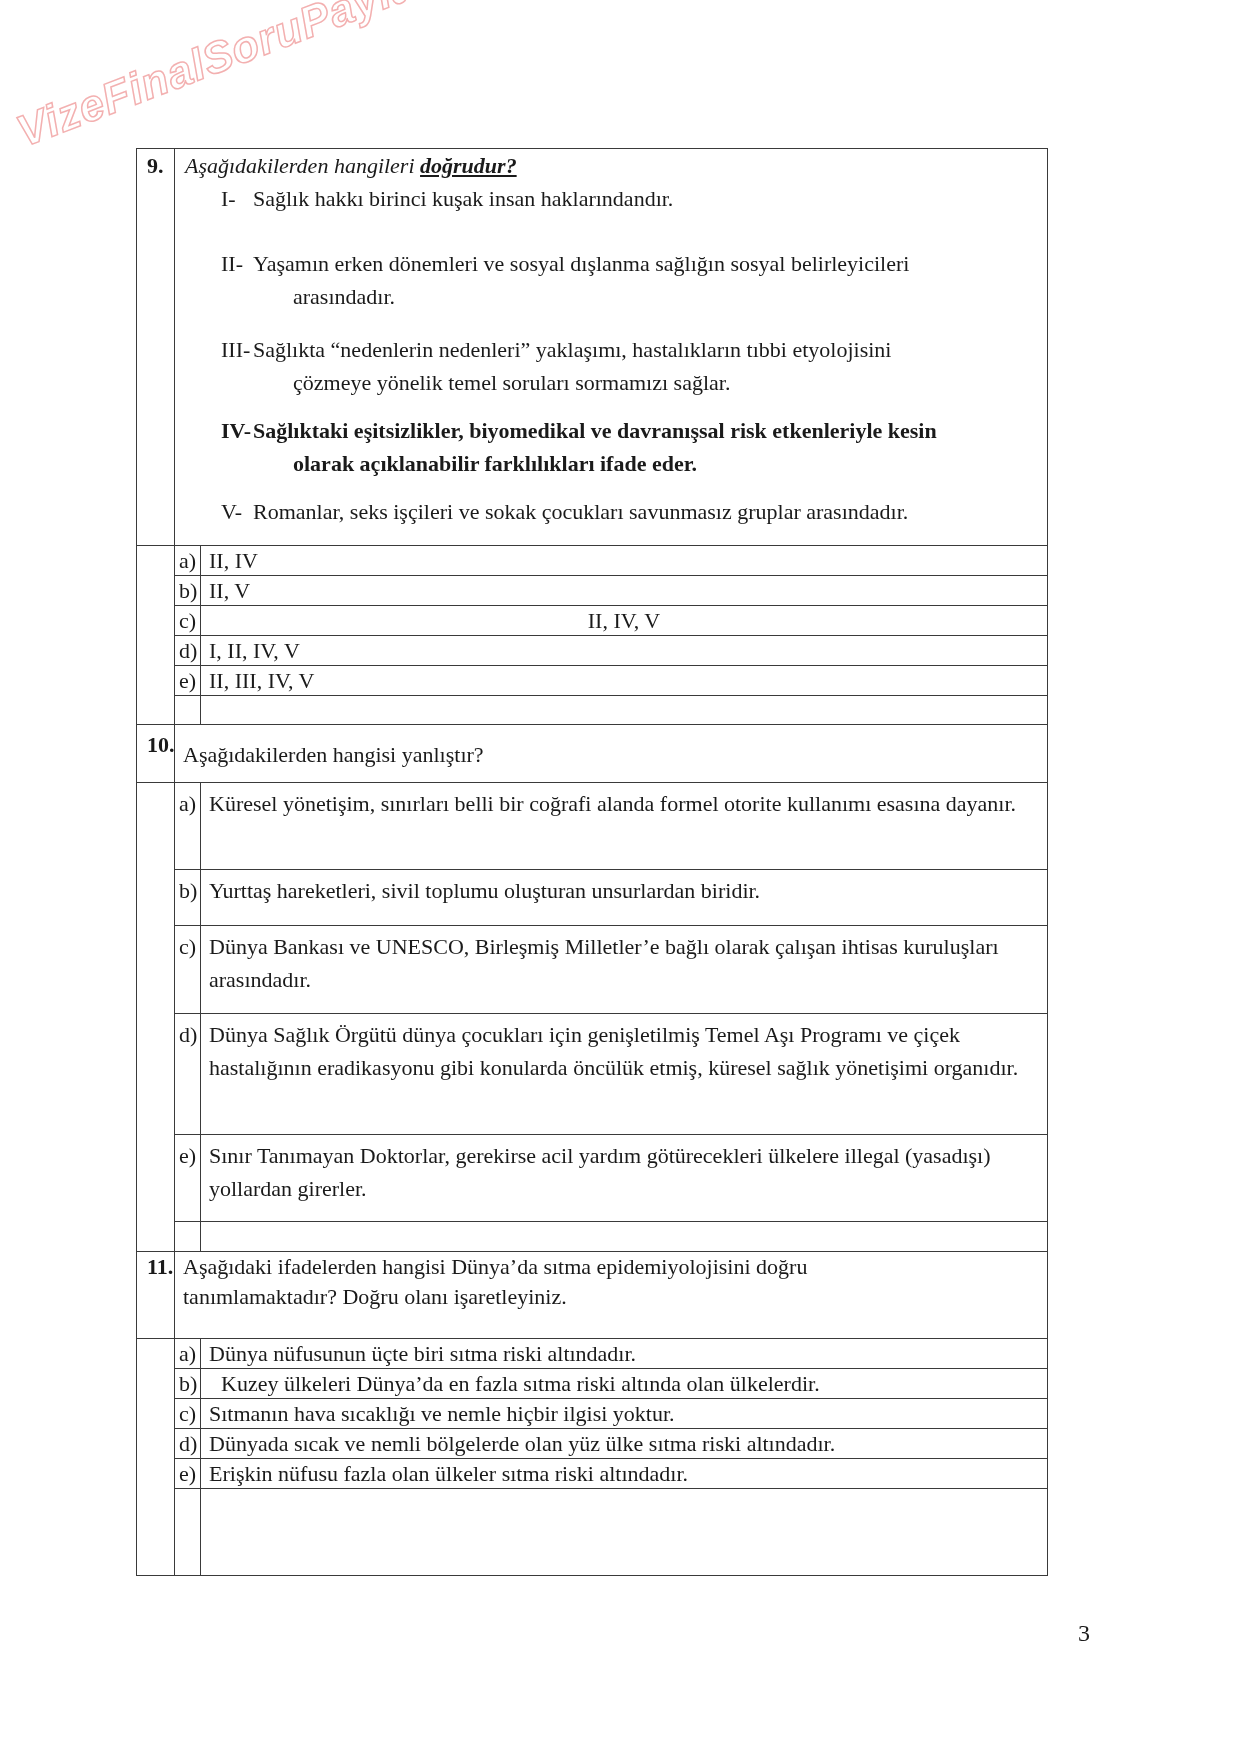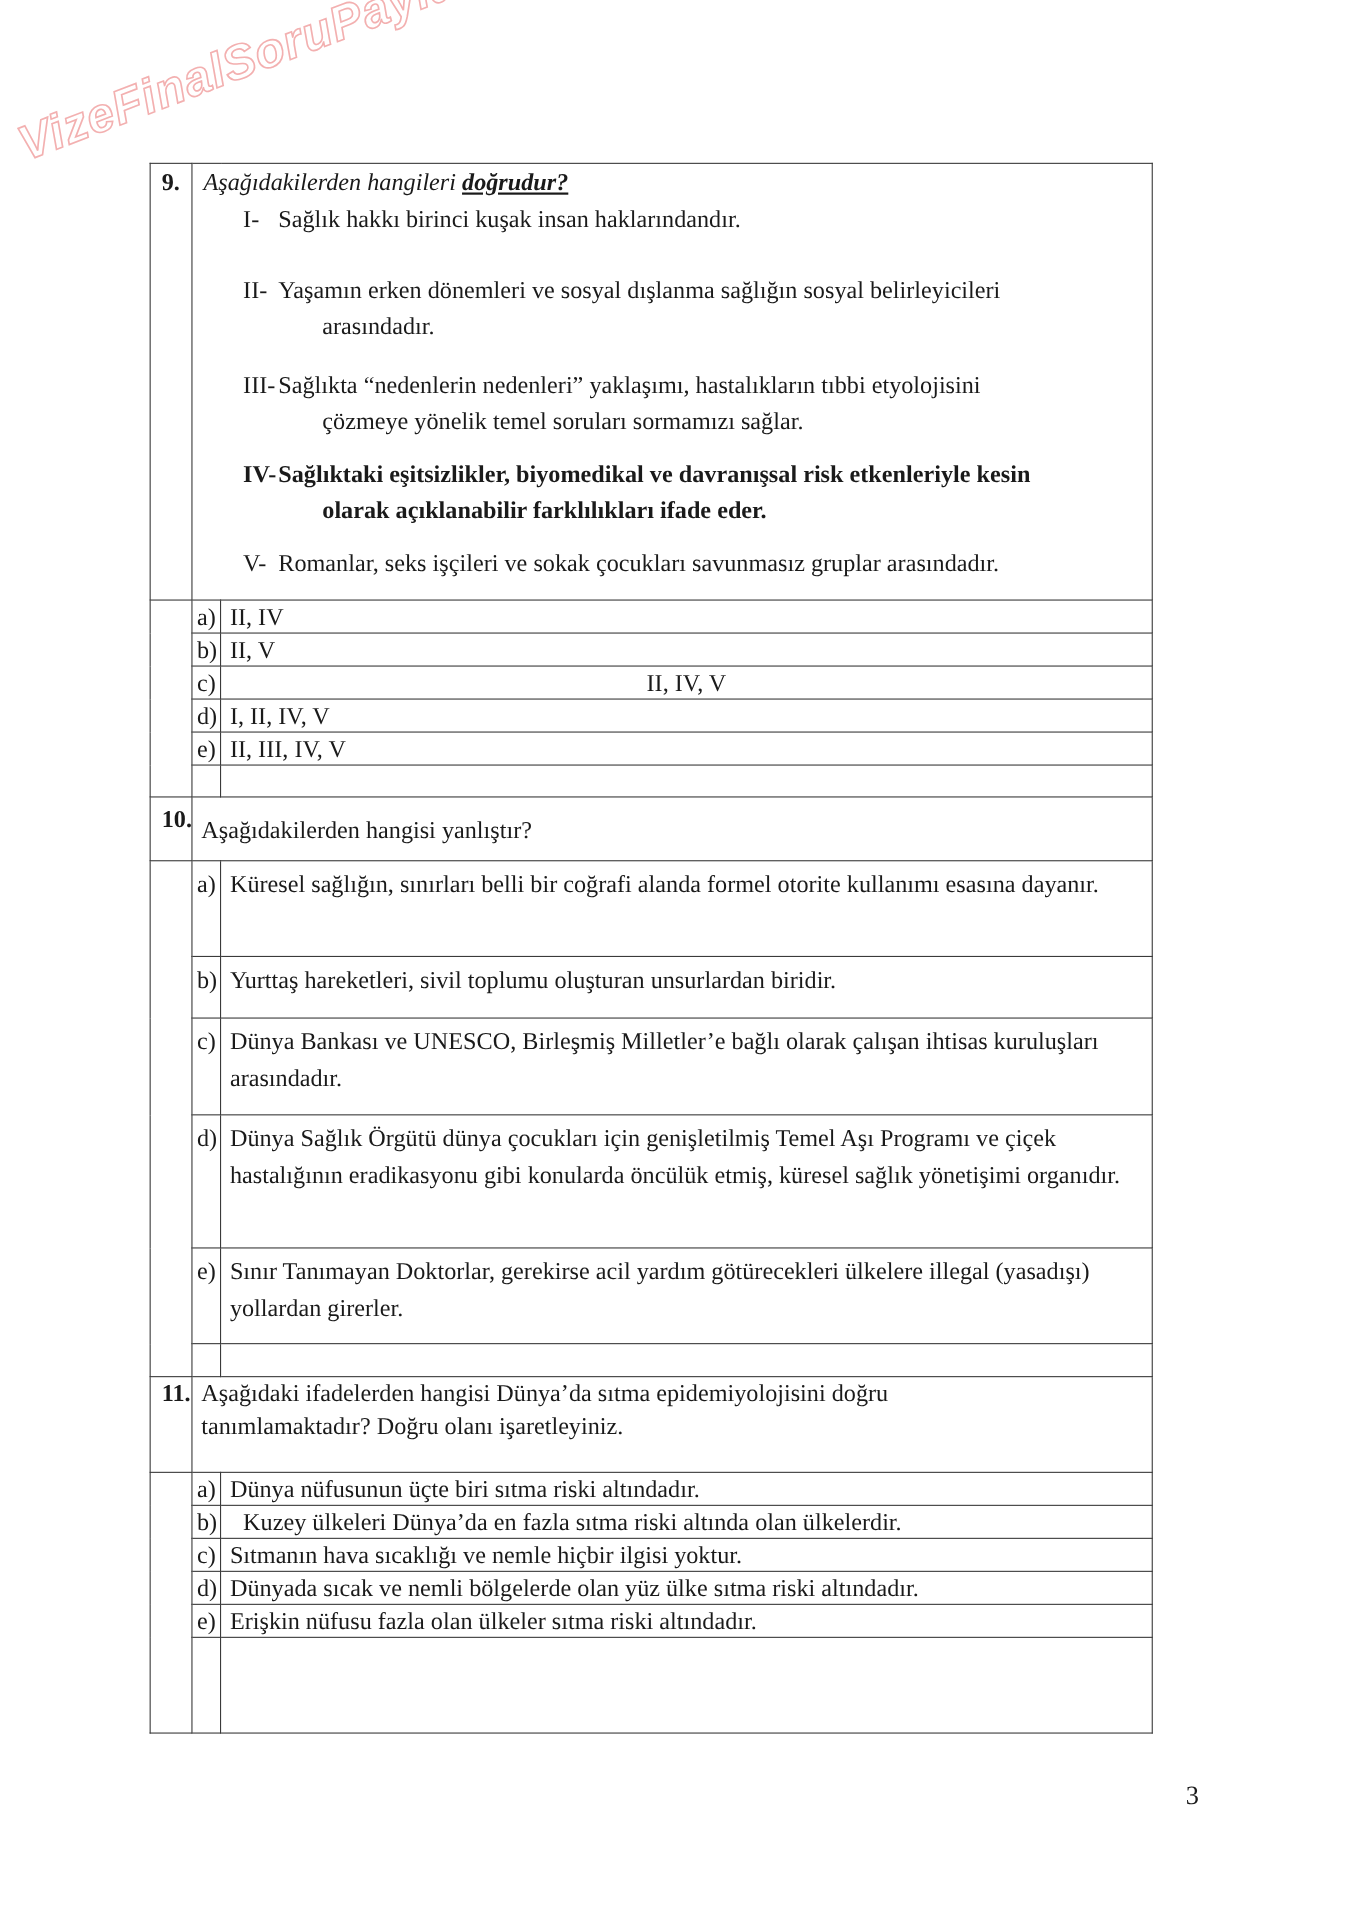--- a/index.html
+++ b/index.html
@@ -87,21 +87,21 @@
       <td></td>
     </tr>
 
     <tr style="height:58px;">
       <td class="qnum" style="padding-top:3px;">10.</td>
       <td colspan="2" style="padding-top:13px;">Aşağıdakilerden hangisi yanlıştır?</td>
     </tr>
     <tr style="height:87px;">
       <td rowspan="6"></td>
       <td class="opt-letter" style="padding-top:4px !important;">a)</td>
-      <td style="padding-top:4px;">Küresel sağlığın, sınırları belli bir coğrafi alanda formel otorite kullanımı esasına dayanır.</td>
+      <td style="padding-top:4px;">Küresel yönetişim, sınırları belli bir coğrafi alanda formel otorite kullanımı esasına dayanır.</td>
     </tr>
     <tr style="height:56px;">
       <td class="opt-letter" style="padding-top:4px !important;">b)</td>
       <td style="padding-top:4px;">Yurttaş hareketleri, sivil toplumu oluşturan unsurlardan biridir.</td>
     </tr>
     <tr style="height:88px;">
       <td class="opt-letter" style="padding-top:4px !important;">c)</td>
       <td style="padding-top:4px;">Dünya Bankası ve UNESCO, Birleşmiş Milletler’e bağlı olarak çalışan ihtisas kuruluşları arasındadır.</td>
     </tr>
     <tr style="height:121px;">

